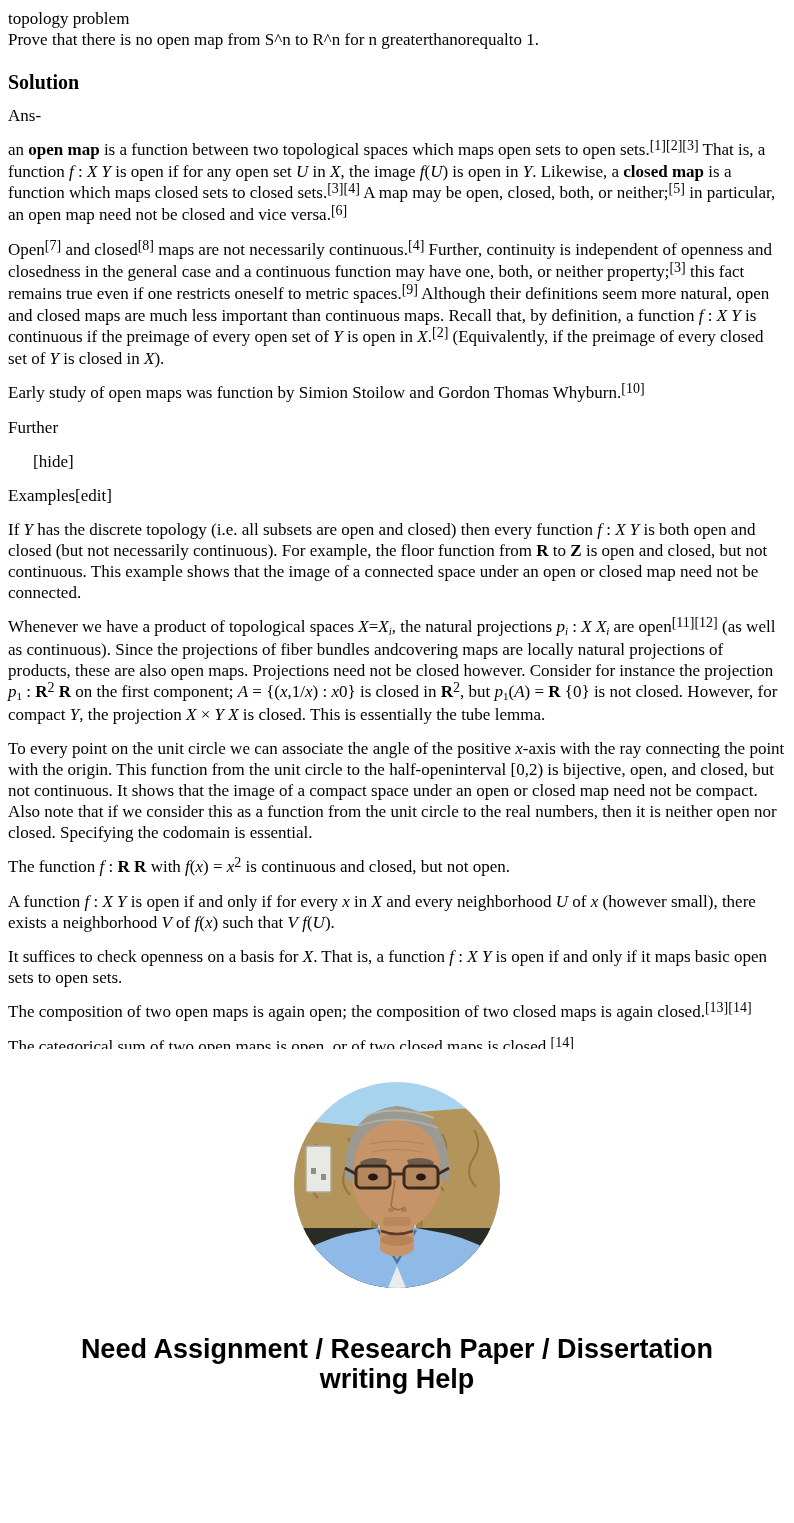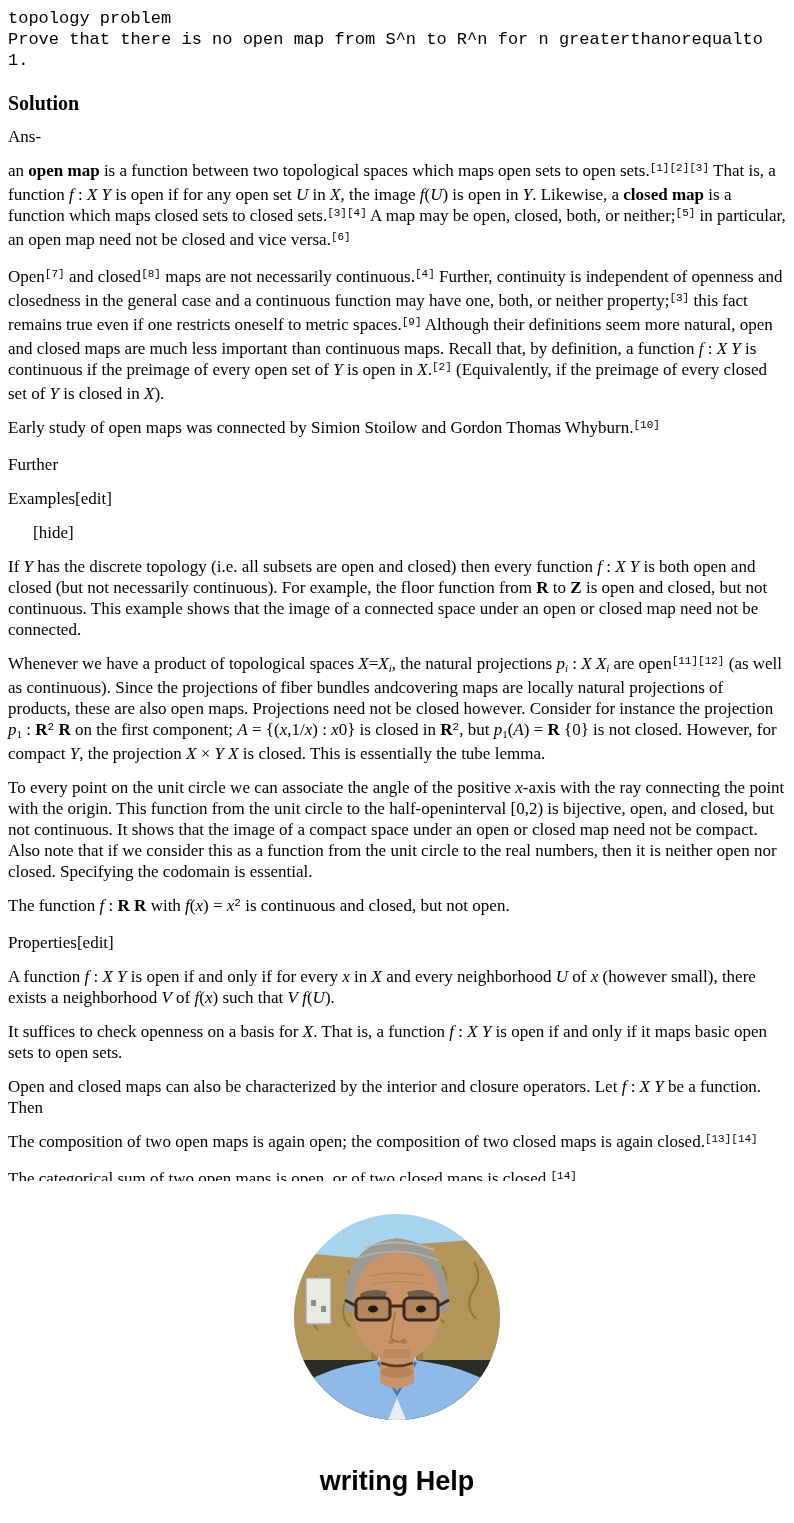--- a/index.html
+++ b/index.html
@@ -6,31 +6,31 @@
   body {
     width: 794px;
     box-sizing: border-box;
     padding: 8px 8px 0 8px;
     color: #000000;
     font-family: "Liberation Serif", serif;
     font-size: 17px;
     line-height: 21px;
   }
   .doc p.blk { margin: 10px 0 13px 0; }
-  .doc p.line { margin: 0; font-family: Liberation Mono, monospace; }
+  .doc p.line { margin: 0; }
   .doc h2.heading {
     font-size: 20px;
     line-height: 25px;
     font-weight: bold;
     margin: 20px 0 4px 0;
   }
   .doc .indent { padding-left: 25px; }
   .b { font-weight: bold; }
   .i { font-style: italic; }
-  .sup { font-size: 11px; position: relative; top: -5px; font-family: Liberation Mono, monospace; }
+  .sup { font-size: 14px; position: relative; top: -5px; }
   .sub { font-size: 11px; position: relative; top: 3px; }
   .clip-window { height: 13px; overflow: hidden; margin: 0 0 12px 0; }
   .clip-window p { margin: 0; }
 
   .avatar-row { display: flex; justify-content: center; margin-top: 33px; }
   .avatar { width: 206px; height: 206px; }
   .avatar svg { display: block; width: 206px; height: 206px; }
 
   .footer {
     margin-top: 46px;
@@ -45,32 +45,30 @@
 </head>
 <body>
 
 <div class="doc">
     <p class="blk line"><span>topology problem</span></p>
     <p class="blk line"><span>Prove that there is no open map from S^n to R^n for n greaterthanorequalto 1.</span></p>
     <h2 class="heading"><span>Solution</span></h2>
     <p class="blk para"><span>Ans-</span></p>
     <p class="blk para"><span>an </span><span class="b">open map</span><span> is a function between two topological spaces which maps open sets to open sets.</span><span class="sup">[1][2][3]</span><span> That is, a function </span><span class="i">f</span><span> : </span><span class="i">X Y</span><span> is open if for any open set </span><span class="i">U</span><span> in </span><span class="i">X</span><span>, the image </span><span class="i">f</span><span>(</span><span class="i">U</span><span>) is open in </span><span class="i">Y</span><span>. Likewise, a </span><span class="b">closed map</span><span> is a function which maps closed sets to closed sets.</span><span class="sup">[3][4]</span><span> A map may be open, closed, both, or neither;</span><span class="sup">[5]</span><span> in particular, an open map need not be closed and vice versa.</span><span class="sup">[6]</span></p>
     <p class="blk para"><span>Open</span><span class="sup">[7]</span><span> and closed</span><span class="sup">[8]</span><span> maps are not necessarily continuous.</span><span class="sup">[4]</span><span> Further, continuity is independent of openness and closedness in the general case and a continuous function may have one, both, or neither property;</span><span class="sup">[3]</span><span> this fact remains true even if one restricts oneself to metric spaces.</span><span class="sup">[9]</span><span> Although their definitions seem more natural, open and closed maps are much less important than continuous maps. Recall that, by definition, a function </span><span class="i">f</span><span> : </span><span class="i">X Y</span><span> is continuous if the preimage of every open set of </span><span class="i">Y</span><span> is open in </span><span class="i">X</span><span>.</span><span class="sup">[2]</span><span> (Equivalently, if the preimage of every closed set of </span><span class="i">Y</span><span> is closed in </span><span class="i">X</span><span>).</span></p>
-    <p class="blk para"><span>Early study of open maps was connected by Simion Stoilow and Gordon Thomas Whyburn.</span><span class="sup">[10]</span></p>
+    <p class="blk para"><span>Early study of open maps was function by Simion Stoilow and Gordon Thomas Whyburn.</span><span class="sup">[10]</span></p>
     <p class="blk para"><span>Further</span></p>
+    <p class="blk para indent"><span>[hide]</span></p>
     <p class="blk para"><span>Examples[edit]</span></p>
-    <p class="blk para indent"><span>[hide]</span></p>
     <p class="blk para"><span>If </span><span class="i">Y</span><span> has the discrete topology (i.e. all subsets are open and closed) then every function </span><span class="i">f</span><span> : </span><span class="i">X Y</span><span> is both open and closed (but not necessarily continuous). For example, the floor function from </span><span class="b">R</span><span> to </span><span class="b">Z</span><span> is open and closed, but not continuous. This example shows that the image of a connected space under an open or closed map need not be connected.</span></p>
     <p class="blk para"><span>Whenever we have a product of topological spaces </span><span class="i">X</span><span>=</span><span class="i">X</span><span class="sub i">i</span><span>, the natural projections </span><span class="i">p</span><span class="sub i">i</span><span> : </span><span class="i">X X</span><span class="sub i">i</span><span> are open</span><span class="sup">[11][12]</span><span> (as well as continuous). Since the projections of fiber bundles andcovering maps are locally natural projections of products, these are also open maps. Projections need not be closed however. Consider for instance the projection </span><span class="i">p</span><span class="sub">1</span><span> : </span><span class="b">R</span><span class="sup">2</span><span> </span><span class="b">R</span><span> on the first component; </span><span class="i">A</span><span> = {(</span><span class="i">x</span><span>,1/</span><span class="i">x</span><span>) : </span><span class="i">x</span><span>0} is closed in </span><span class="b">R</span><span class="sup">2</span><span>, but </span><span class="i">p</span><span class="sub">1</span><span>(</span><span class="i">A</span><span>) = </span><span class="b">R</span><span> {0} is not closed. However, for compact </span><span class="i">Y</span><span>, the projection </span><span class="i">X</span><span> × </span><span class="i">Y X</span><span> is closed. This is essentially the tube lemma.</span></p>
     <p class="blk para"><span>To every point on the unit circle we can associate the angle of the positive </span><span class="i">x</span><span>-axis with the ray connecting the point with the origin. This function from the unit circle to the half-openinterval [0,2) is bijective, open, and closed, but not continuous. It shows that the image of a compact space under an open or closed map need not be compact. Also note that if we consider this as a function from the unit circle to the real numbers, then it is neither open nor closed. Specifying the codomain is essential.</span></p>
     <p class="blk para"><span>The function </span><span class="i">f</span><span> : </span><span class="b">R R</span><span> with </span><span class="i">f</span><span>(</span><span class="i">x</span><span>) = </span><span class="i">x</span><span class="sup">2</span><span> is continuous and closed, but not open.</span></p>
-    <p class="blk para"><span>Properties[edit]</span></p>
     <p class="blk para"><span>A function </span><span class="i">f</span><span> : </span><span class="i">X Y</span><span> is open if and only if for every </span><span class="i">x</span><span> in </span><span class="i">X</span><span> and every neighborhood </span><span class="i">U</span><span> of </span><span class="i">x</span><span> (however small), there exists a neighborhood </span><span class="i">V</span><span> of </span><span class="i">f</span><span>(</span><span class="i">x</span><span>) such that </span><span class="i">V</span><span> </span><span class="i">f</span><span>(</span><span class="i">U</span><span>).</span></p>
     <p class="blk para"><span>It suffices to check openness on a basis for </span><span class="i">X</span><span>. That is, a function </span><span class="i">f</span><span> : </span><span class="i">X Y</span><span> is open if and only if it maps basic open sets to open sets.</span></p>
-    <p class="blk para"><span>Open and closed maps can also be characterized by the interior and closure operators. Let </span><span class="i">f</span><span> : </span><span class="i">X Y</span><span> be a function. Then</span></p>
     <p class="blk para"><span>The composition of two open maps is again open; the composition of two closed maps is again closed.</span><span class="sup">[13][14]</span></p>
     <div class="clip-window">
       <p><span>The categorical sum of two open maps is open, or of two closed maps is closed.</span><span class="sup">[14]</span></p>
     </div>
   </div>
 
 <div class="avatar-row">
   <div class="avatar">
     <svg viewBox="0 0 206 206" aria-hidden="true">
       <defs>
@@ -118,15 +116,16 @@
         <ellipse cx="97" cy="128" rx="3" ry="2" opacity="0.6" fill="#a06c42"></ellipse>
         <ellipse cx="110" cy="128" rx="3" ry="2" opacity="0.6" fill="#a06c42"></ellipse>
         <rect x="89" y="135" width="28" height="9" rx="4" opacity="0.3" fill="#a06c42"></rect>
         <path d="M87,149 Q103,155 119,149" fill="none" stroke-width="2.5" stroke="#5d3a28"></path>
       </g>
     </svg>
   </div>
 </div>
 
 <div class="footer">
+  <div>Need Assignment / Research Paper / Dissertation</div>
   <div>writing Help</div>
 
 </div>
 
 </body></html>

